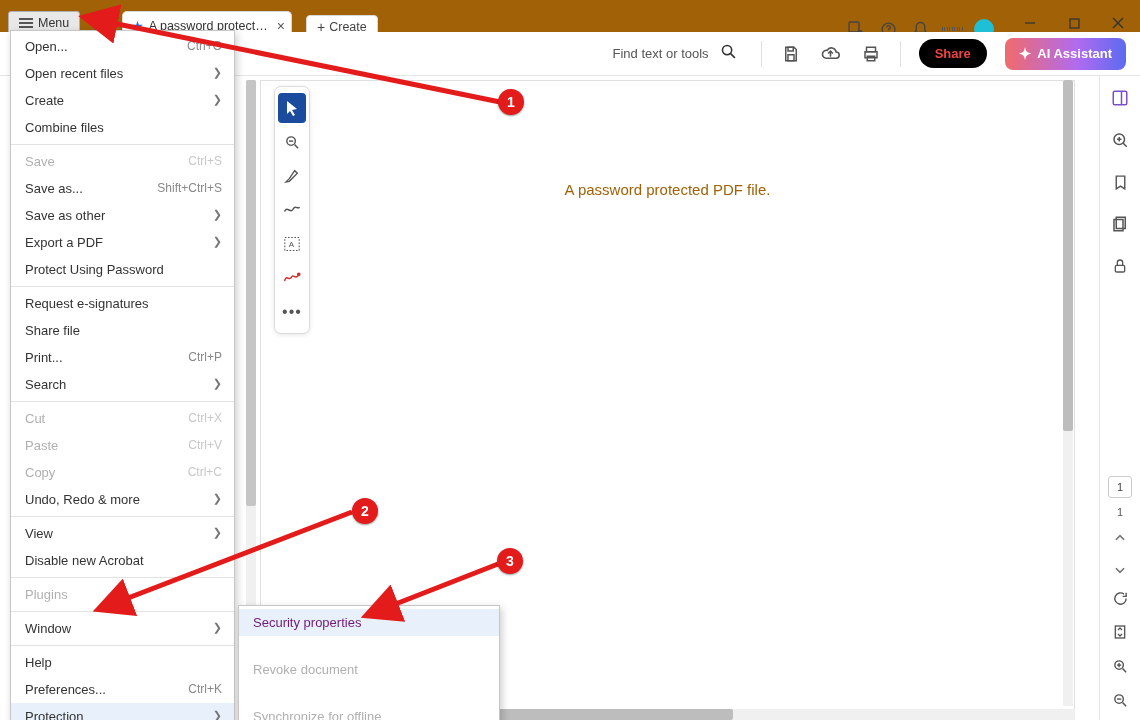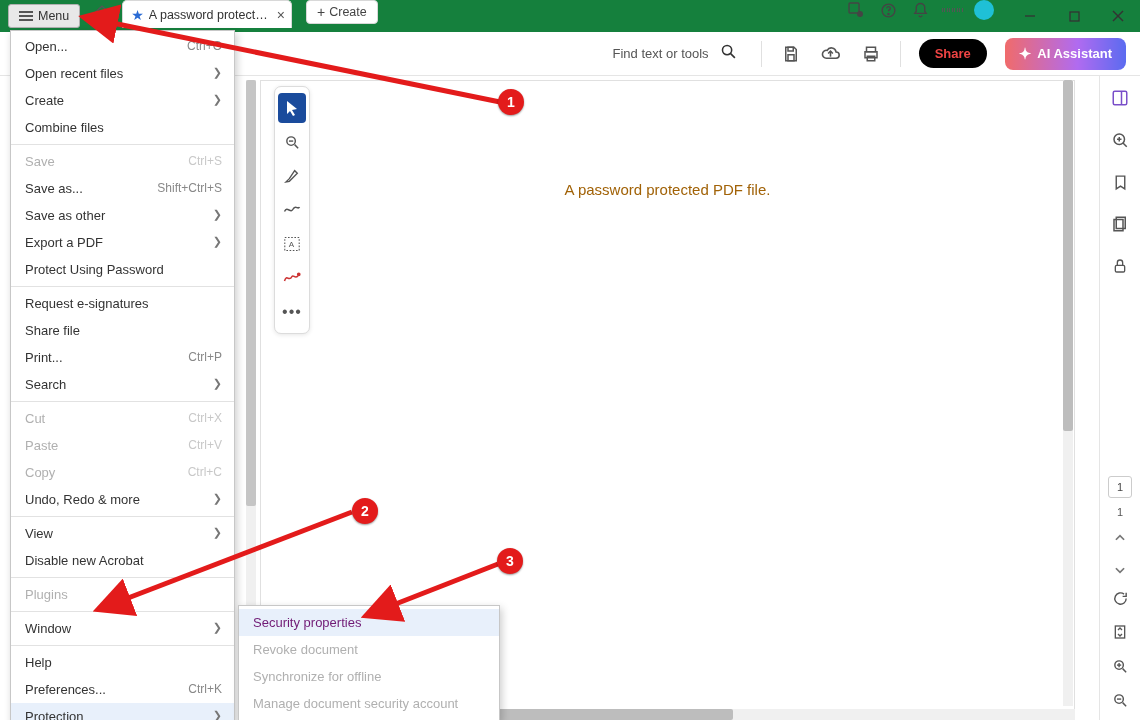--- a/index.html
+++ b/index.html
@@ -1,19 +1,19 @@
 <!DOCTYPE html>
 <html><head>
 <meta charset="utf-8">
 <style>
   * { box-sizing: border-box; font-family: "Segoe UI", Arial, sans-serif; }
   html, body { margin:0; padding:0; width:1140px; height:720px; overflow:hidden; background:#fff; }
 
   
-  .titlebar { position:absolute; top:0; left:0; right:0; height:40px; display:flex; align-items:flex-start; background:#15803d; border-bottom:1px solid #e5e5e5; }
+  .titlebar { position:absolute; top:0; left:0; right:0; height:40px; display:flex; align-items:flex-end; background:#a16207; border-bottom:1px solid #e5e5e5; }
   .menu-btn { display:flex; align-items:center; gap:5px; height:24px; margin:4px 2px 4px 8px; padding:0 10px; border:1px solid #b0b0b0; background:#e8e8e8; border-radius:3px; cursor:pointer; font-size:12.5px; color:#333; }
   .menu-btn .ham { display:inline-block; }
   .menu-btn .ham::before{content:""; display:block; width:14px; height:2px; background:#555; box-shadow:0 4px 0 #555, 0 -4px 0 #555;}
   .home-tab { width:28px; height:26px; margin-left:6px; display:flex; align-items:center; justify-content:center; border-radius:4px; }
   .tab { display:flex; align-items:center; height:28px; margin-left:6px; padding:0 6px 0 8px; background:#fff; border:1px solid #d8d8d8; border-bottom:none; border-radius:5px 5px 0 0; font-size:12.5px; color:#333; max-width:175px; }
   .tab .star { color:#2a6bd4; margin-right:5px; font-size:14px; }
   .tab .title { white-space:nowrap; overflow:hidden; text-overflow:ellipsis; max-width:120px; }
   .tab .tab-x { margin-left:8px; color:#555; font-size:14px; line-height:1; }
   .new-tab { display:flex; align-items:center; gap:4px; height:24px; margin-left:14px; padding:0 10px; border:1px solid #d8d8d8; background:#fff; border-radius:4px; font-size:12.5px; color:#444; }
   .new-tab .plus{ font-size:14px; color:#444;}
@@ -65,21 +65,21 @@
   .menu .item .hint{ color:#888; font-size:12px;}
   .menu .item.disabled .hint{ color:#c8c8c8;}
   .menu .item .sub{ color:#777; font-size:11px;}
   .menu .sep{ height:1px; background:#e2e2e2; margin:3px 0;}
   .menu .item.hl{ background:#e8f0fb;}
 
   
   .submenu{ position:absolute; top:605px; left:238px; width:262px; background:#fff; border:1px solid #c7c7c7; box-shadow:2px 3px 8px rgba(0,0,0,.2); padding:3px 0; z-index:60;}
   .submenu .item{ padding:6px 14px; font-size:13px; color:#701a75;}
   .submenu .item.hl{ background:#e8f0fb;}
-  .submenu .item.disabled{ color:#b0b0b0;}
+  .submenu .item.disabled{ color:#b0b0b0;margin-top:20px;}
 
   
   .bubble{ position:absolute; width:26px; height:26px; border-radius:50%; background:#e31b1b; color:#fff; font-weight:700; font-size:14px; display:flex; align-items:center; justify-content:center; z-index:120; box-shadow:0 1px 2px rgba(0,0,0,.4);}
   svg.overlay{ position:absolute; top:0; left:0; z-index:110; pointer-events:none;}
 
   .grid9{ display:grid; grid-template-columns:repeat(3,4px); grid-template-rows:repeat(3,4px); gap:2px;}
   .grid9 i{ background:#555; width:4px; height:4px;}
 </style>
 </head>
 <body>

